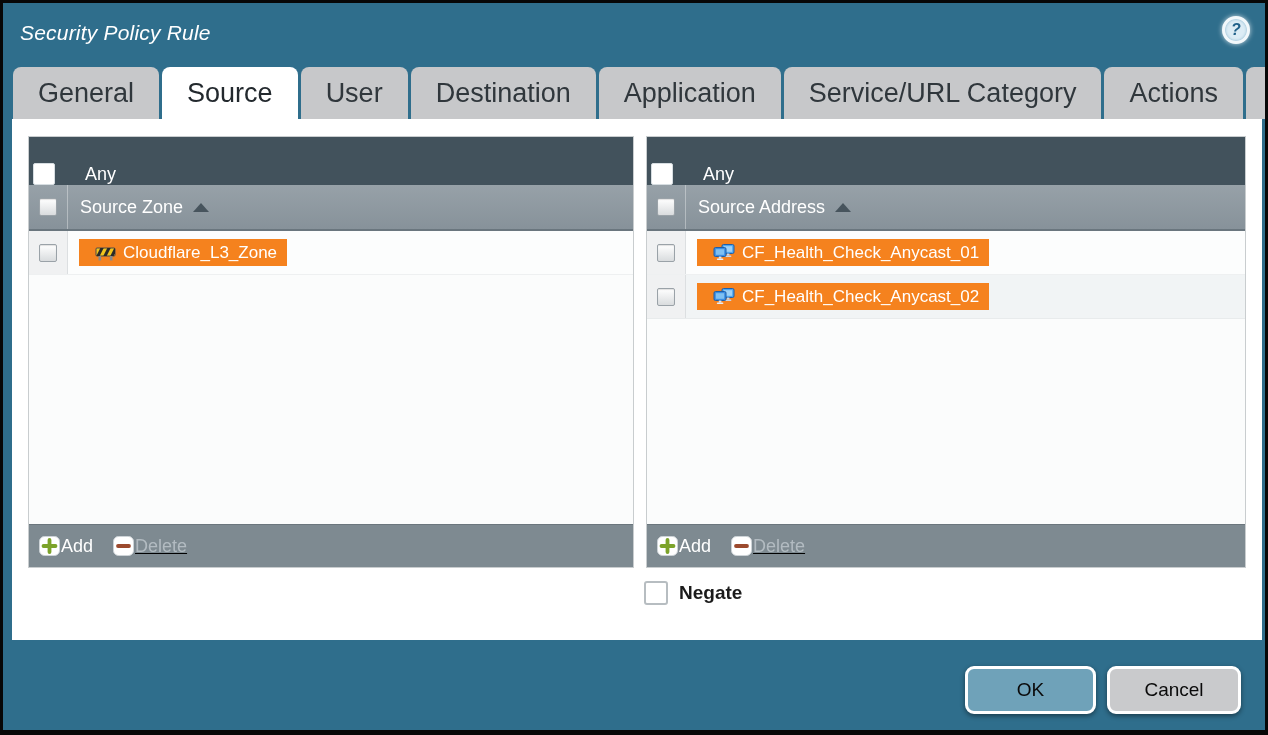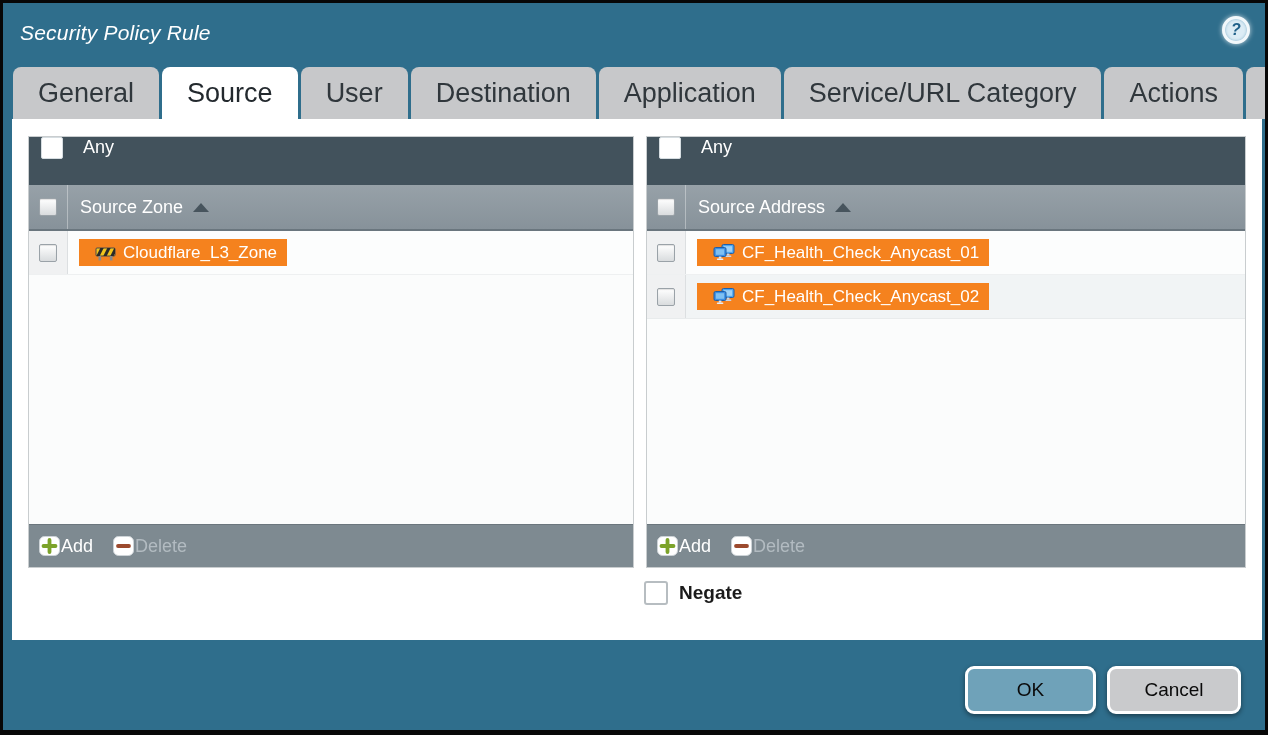--- a/index.html
+++ b/index.html
@@ -53,21 +53,21 @@
   .panel {
     position:absolute; top:17px;
     border:1px solid #c9cdcf;
     display:flex; flex-direction:column;
   }
   .panel-left  { left:16px;  width:606px; height:432px; }
   .panel-right { left:634px; width:600px; height:432px; }
 
   .any-row {
     height:48px; background:#42525C; flex:0 0 48px;
-    display:flex; align-items:flex-start; gap:20px; padding-left:12px;
+    display:flex; align-items:flex-end; gap:30px; padding-left:4px;
   }
   .cb-any {
     width:22px; height:22px; background:#fff;
     border:1px solid #d6dde1; border-radius:2px; cursor:pointer;
   }
   .any-label { color:#fff; font-size:18px; }
 
   .col-header {
     height:46px; flex:0 0 46px;
     background:linear-gradient(#97A1A8,#87929A);
@@ -106,21 +106,21 @@
   }
 
   .panel-footer {
     height:43px; flex:0 0 43px;
     background:#7E8A91; border-top:1px solid #6b767d;
     display:flex; align-items:center; gap:20px; padding-left:10px;
   }
   .tool-btn { display:flex; align-items:center; gap:1px; cursor:pointer; }
   .tool-btn .lbl { font-size:18px; }
   .add-btn .lbl { color:#fff; }
-  .delete-btn { cursor:default; }
+  .delete-btn { cursor:default;text-decoration:underline; }
   .delete-btn .lbl { color:#b2bbc1; }
 
   
   .negate-row {
     position:absolute; left:632px; top:462px;
     display:flex; align-items:center; gap:11px;font-weight:bold;
   }
   .cb-negate {
     width:24px; height:24px; background:#fff;
     border:2px solid #b7bdc1; border-radius:3px; cursor:pointer;

